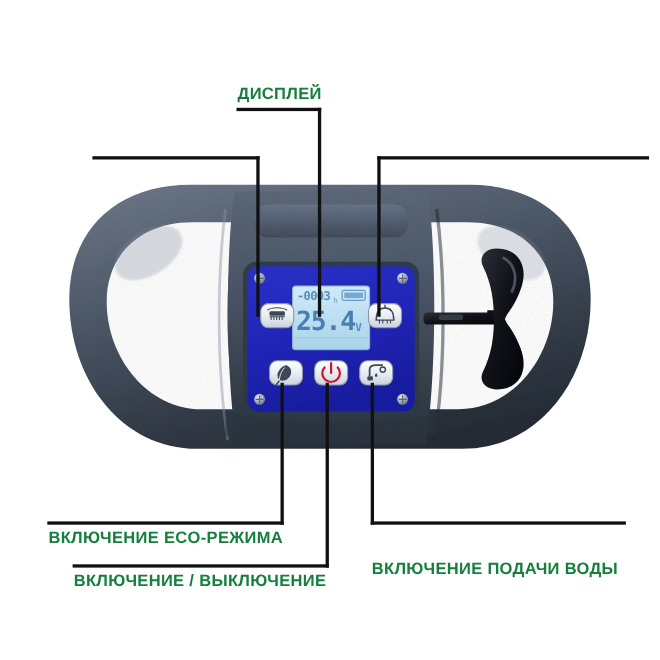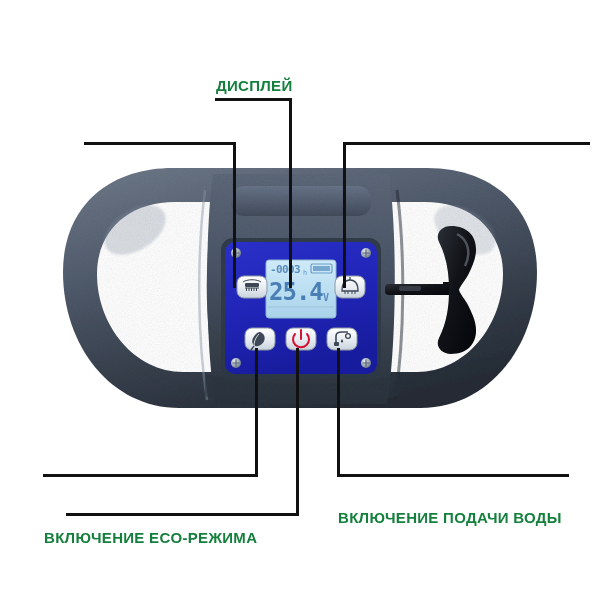--- a/index.html
+++ b/index.html
@@ -235,18 +235,19 @@
   <div class="lead v" style="left:296px;top:348px;height:168px;"></div>
   <div class="lead h" style="left:66px;top:513px;width:233px;"></div>
 
   <div class="lead v" style="left:337px;top:348px;height:129px;"></div>
   <div class="lead h" style="left:337px;top:474px;width:232px;"></div>
 
   <div class="callout" style="left:216px;top:78px;font-size:15px;">ДИСПЛЕЙ</div>
 
 
 
-  <div class="callout" style="left:44px;top:482px;font-size:15px;margin-top:48px;">ВКЛЮЧЕНИЕ ECO-РЕЖИМА</div>
-
+  <div class="callout" style="left:44px;top:482px;font-size:15px;">ВКЛЮЧЕНИЕ ECO-РЕЖИМА</div>
+
+  <div class="callout" style="left:67px;top:521px;font-size:15px;">ВКЛЮЧЕНИЕ / ВЫКЛЮЧЕНИЕ</div>
 
   <div class="callout" style="left:338px;top:482px;font-size:15px;margin-top:28px;">ВКЛЮЧЕНИЕ ПОДАЧИ ВОДЫ</div>
 
 </div>
 
 </body></html>

